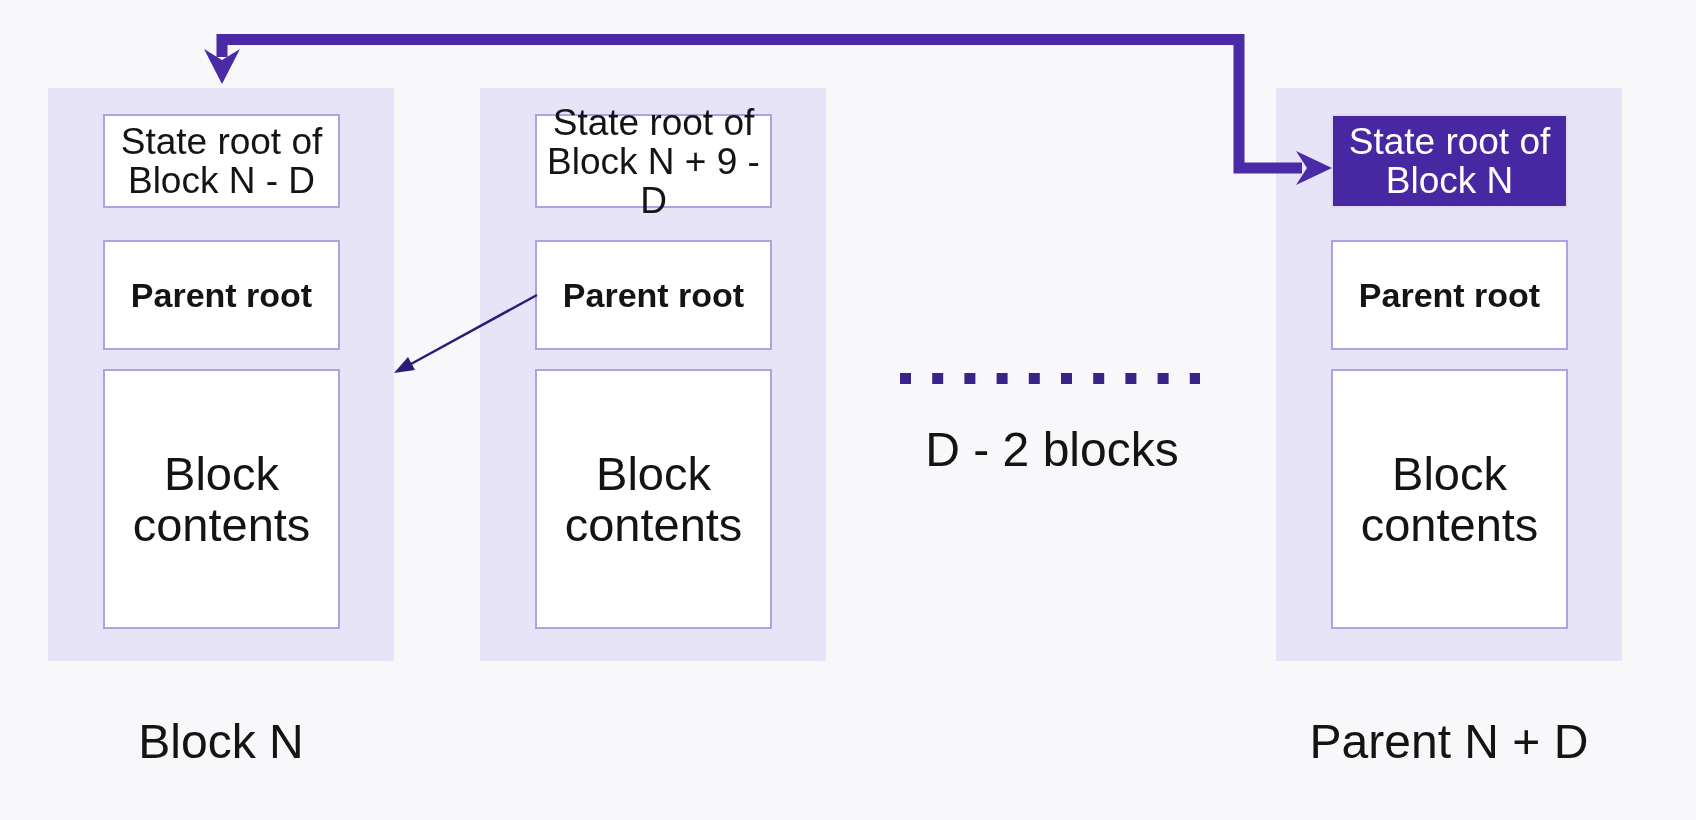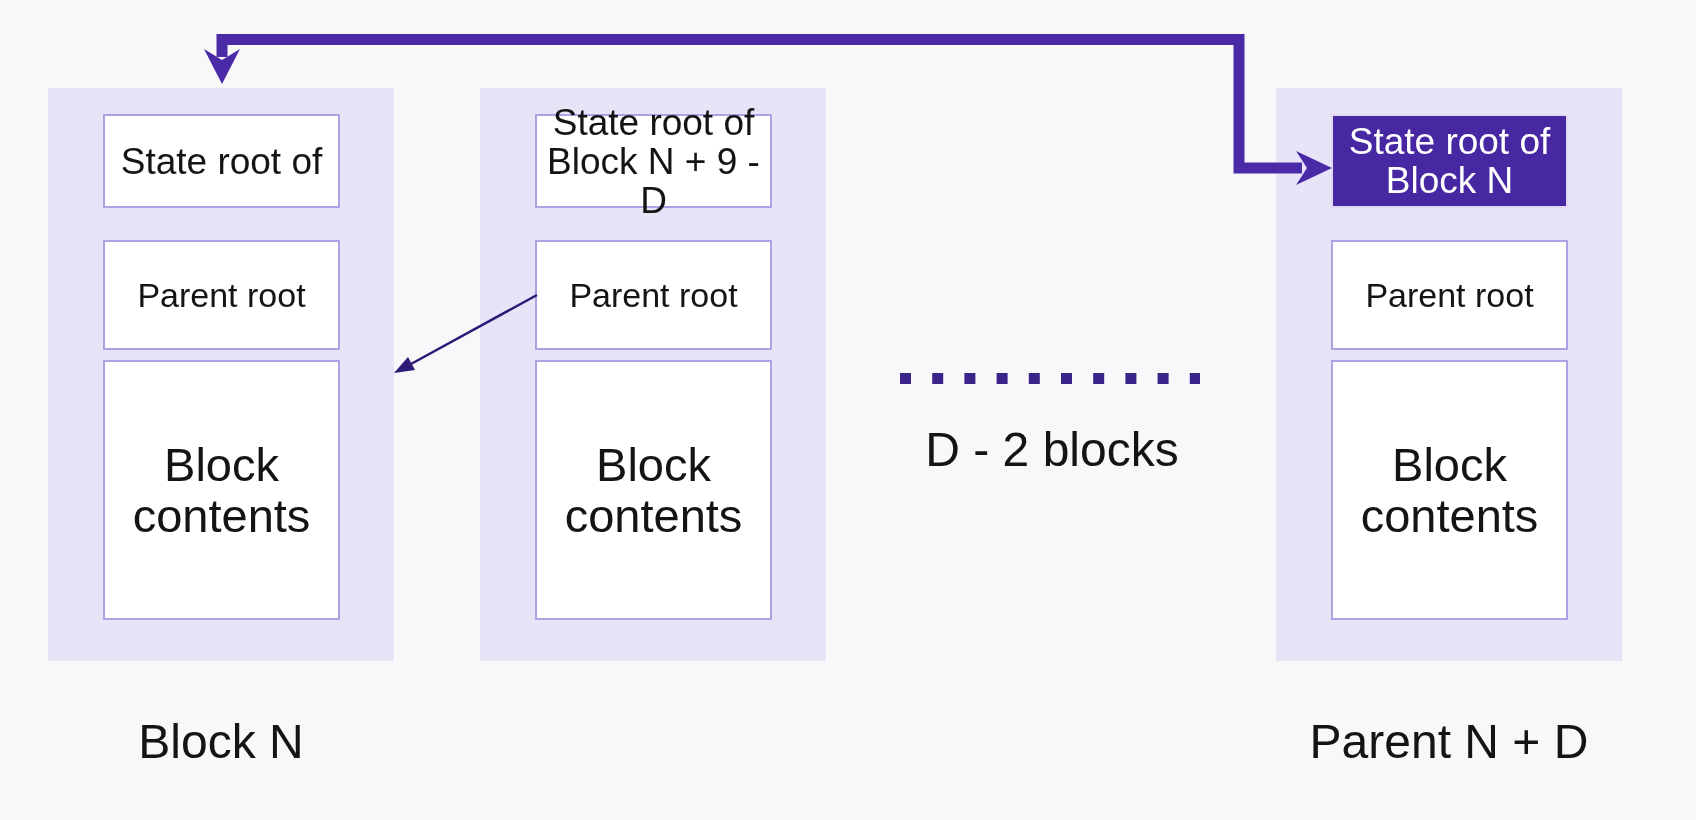--- a/index.html
+++ b/index.html
@@ -26,22 +26,22 @@
     position: absolute;
     left: 55px; width: 237px;
     box-sizing: border-box;
     background: var(--box-fill, #FFFFFF);
     border: 2px solid var(--box-border, #ABA3E3);
     display: flex; flex-direction: column;
     align-items: center; justify-content: center;
     text-align: center;
   }
   .box.state    { top: 26px;  height: 94px; font-size: 37px; line-height: 39px; }
-  .box.parent   { top: 152px; height: 110px; font-size: 34px; }
-  .box.contents { top: 272px; height: 260px; font-size: 47px; line-height: 51px; }
+  .box.parent   { top: 152px; height: 110px; font-size: 34px; font-weight: bold; }
+  .box.contents { top: 281px; height: 260px; font-size: 47px; line-height: 51px; }
   .box.highlight {
     background: var(--accent-purple, #4828A2);
     border-color: #E0DBF3;
     color: var(--text-on-purple, #FFFFFF);
   }
 
   .block-label {
     position: absolute;
     top: 712px; width: 346px; height: 60px;
     line-height: 60px; text-align: center;
@@ -70,20 +70,21 @@
   .dots-stroke  { stroke: var(--dots, #3A2489); stroke-width: 11; fill: none; }
 </style>
 </head>
 <body>
 
 <div class="canvas">
 
   <div class="column" id="col-0">
     <div class="box state">
       <div>State root of</div>
+      <div>Block N - D</div>
     </div>
     <div class="box parent">
       <div>Parent root</div>
     </div>
     <div class="box contents">
       <div>Block contents</div>
     </div>
   </div>
 
   <div class="column" id="col-1">

